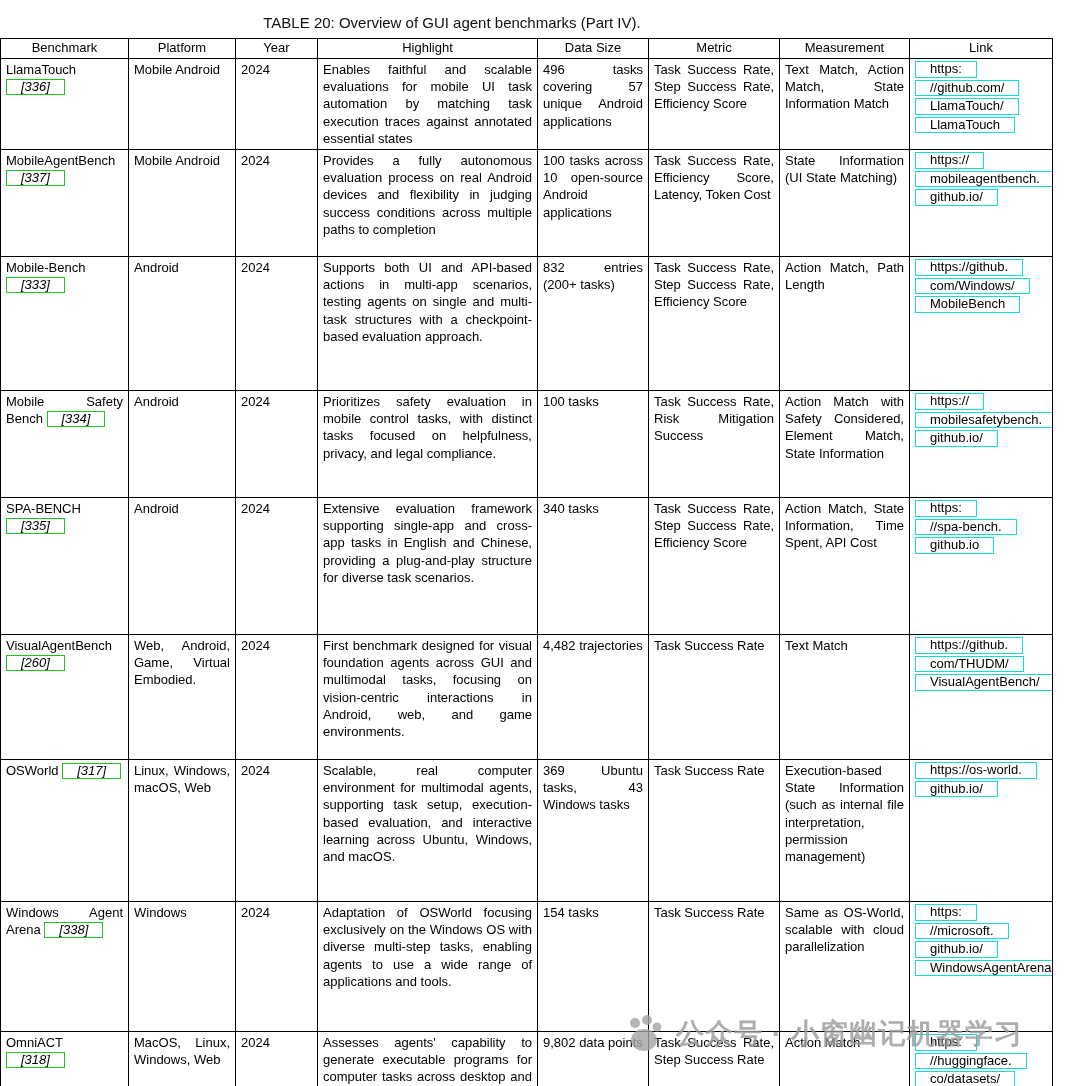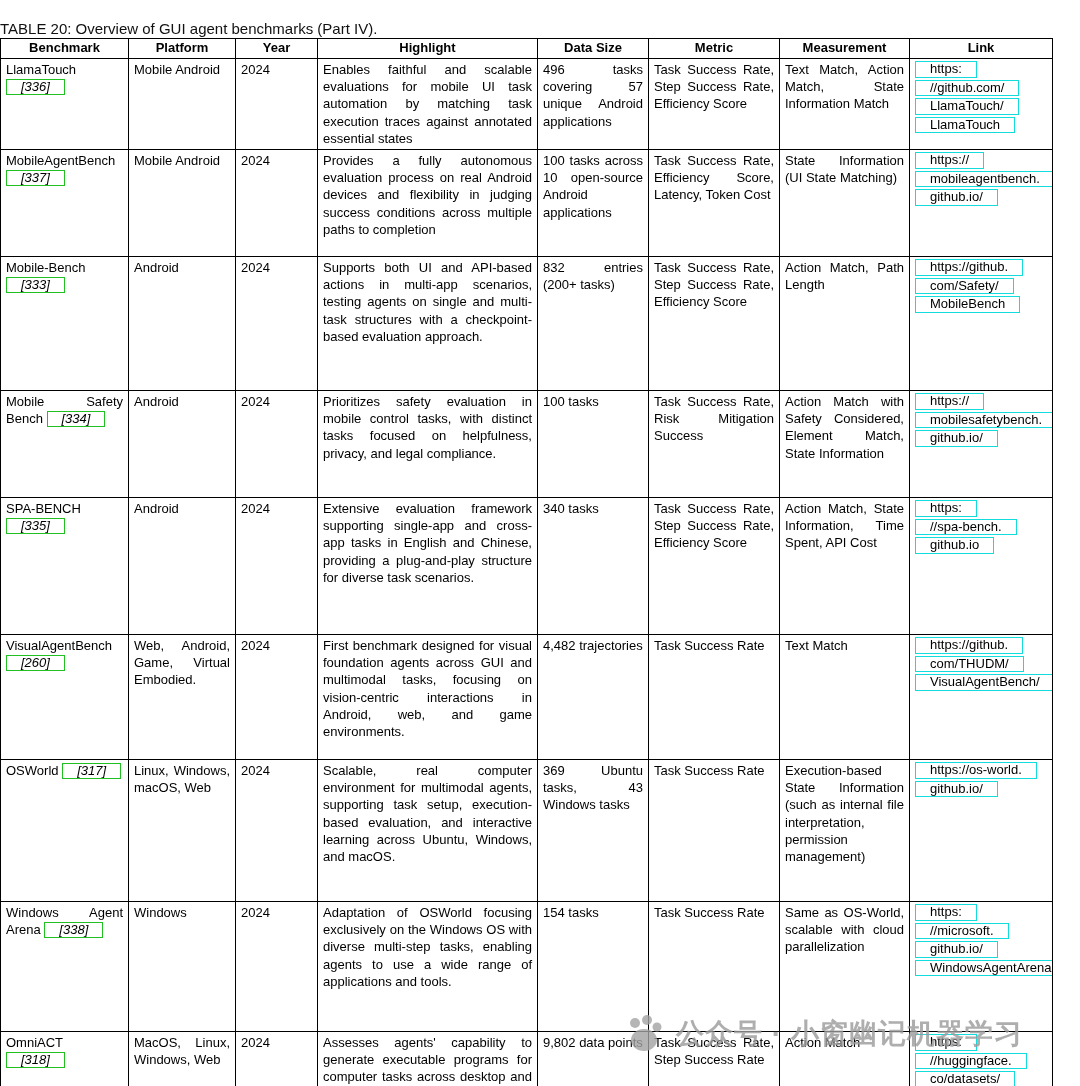--- a/index.html
+++ b/index.html
@@ -7,42 +7,42 @@
     margin: 0; padding: 0;
     width: 1080px; height: 1086px;
     background: #ffffff;
     font-family: "Liberation Sans", sans-serif;
     color: #000;
     position: relative;
     overflow: hidden;
   }
   .caption {
     position: absolute;
-    top: 20px; left: 0; width: 904px;
-    text-align: left;
+    top: 14px; left: 0; width: 904px;
+    text-align: center;
     font-size: 15px;
     color: #111;
   }
   table.bench {
     position: absolute;
     top: 38px; left: 0;
     width: 1052px;
     border-collapse: collapse;
     table-layout: fixed;
   }
   table.bench th, table.bench td {
     border: 1px solid #000;
     vertical-align: top;
     font-size: 13px;
     line-height: 17.2px;
     padding: 2px 5px;
     overflow: hidden;
   }
   table.bench th {
-    font-weight: bold;
+    font-weight: normal;
     text-align: center;
     height: 20px;
     padding: 1px 2px;
     line-height: 16px;
   }
   td.just { text-align: justify; }
   td.year { padding-left: 11px; }
   .cite {
     border: 1.5px solid #21c121;
     padding: 0 14px;
@@ -140,21 +140,21 @@
     <tr style="height:134px">
       <td class="just"><span>Mobile-Bench</span> <span class="cite">[333]</span></td>
       <td class="just">Android</td>
       <td class="year">2024</td>
       <td class="just">Supports both UI and API-based actions in multi-app scenarios, testing agents on single and multi-task structures with a checkpoint-based evaluation approach.</td>
       <td class="just">832 entries (200+ tasks)</td>
       <td class="just">Task Success Rate, Step Success Rate, Efficiency Score</td>
       <td class="just">Action Match, Path Length</td>
       <td class="linkcell">
           <span class="linkline">https://github.</span>
-          <span class="linkline">com/Safety/</span>
+          <span class="linkline">com/Windows/</span>
           <span class="linkline">MobileBench</span>
         </td>
     </tr>
     <tr style="height:107px">
       <td class="just"><span>Mobile Safety Bench</span> <span class="cite">[334]</span></td>
       <td class="just">Android</td>
       <td class="year">2024</td>
       <td class="just">Prioritizes safety evaluation in mobile control tasks, with distinct tasks focused on helpfulness, privacy, and legal compliance.</td>
       <td class="just">100 tasks</td>
       <td class="just">Task Success Rate, Risk Mitigation Success</td>

